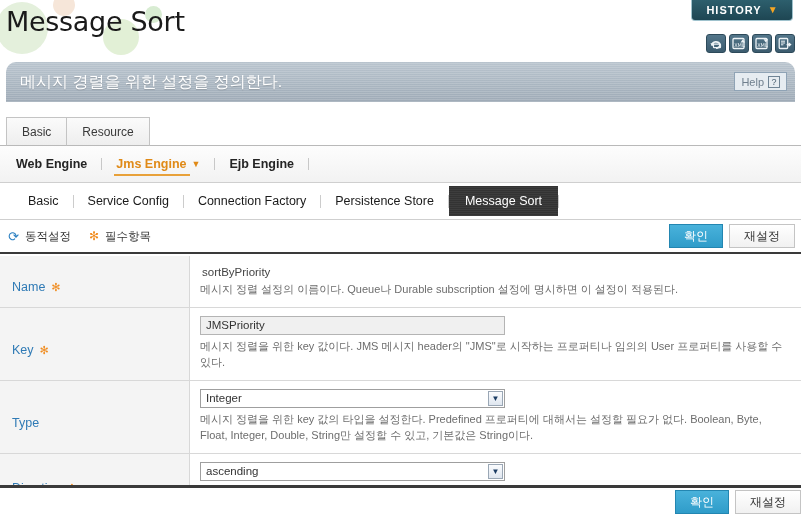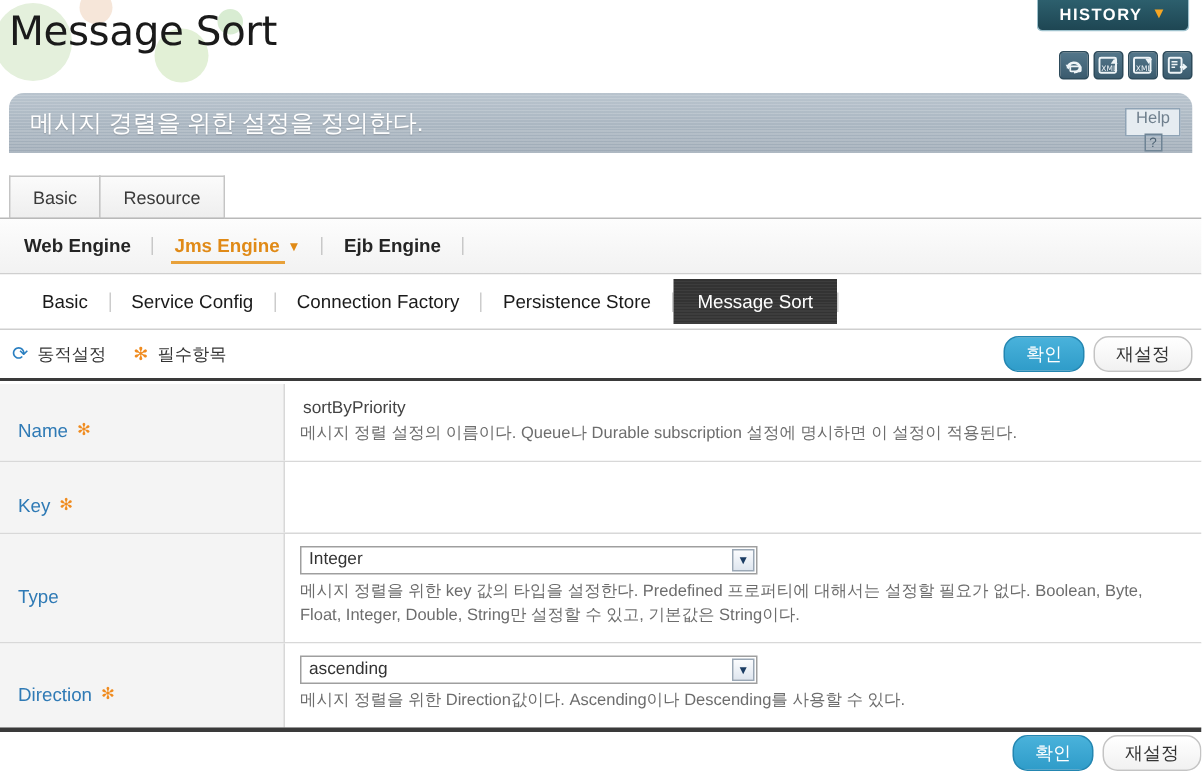--- a/index.html
+++ b/index.html
@@ -58,21 +58,21 @@
     display:flex; align-items:center;
   }
   .banner-text {
     color:#ffffff; font-size:16px; margin-left:14px;
     text-shadow: 0 1px 1px rgba(0,0,0,.18);
   }
   .help-btn {
     position:absolute; right:8px; top:10px;
     height:19px; padding:0 6px;
     background:#e6ecf1; border:1px solid #8fa3b5;
-    display:flex; align-items:center; gap:4px; cursor:pointer;flex-direction:column;
+    display:flex; align-items:center; gap:4px; cursor:pointer;
   }
   .help-btn .t { font-size:11px; color:#6f7f8d; }
   .help-btn .q {
     width:12px; height:12px; border:1px solid #6f8495; color:#4d6273;
     font-size:9px; line-height:10px; text-align:center;
   }
 
   
   .tabs1 {
     position:absolute; left:0; top:113px; width:801px; height:33px;
@@ -138,21 +138,20 @@
     border-bottom:2px solid #3a3a3a;
   }
   .legend { display:flex; align-items:center; gap:6px; margin-right:18px; font-size:11.5px; color:#333; }
   .legend .ico-dyn { color:#2a7fc1; font-size:13px; }
   .legend .ico-req { color:#f08b1e; font-size:12px; }
   .ab-spacer { flex:1; }
   .btn {
     height:24px; min-width:54px; padding:0 14px;
     font-size:12px; display:inline-flex; align-items:center; justify-content:center;
     cursor:pointer;
-    border-radius:10px;
   }
   .btn-primary {
     color:#ffffff;
     background:linear-gradient(180deg,#49b2db 0%,#2f9cc9 100%);
     border:1px solid #2386b1;
   }
   .btn-default {
     color:#333333;
     background:linear-gradient(180deg,#ffffff 0%,#f1f1f1 100%);
     border:1px solid #c4c4c4;
@@ -336,20 +335,24 @@
         <div class="val-plain">sortByPriority</div>
         <div class="desc">메시지 정렬 설정의 이름이다. Queue나 Durable subscription 설정에 명시하면 이 설정이 적용된다.</div>
       </div>
     </div>
 
     <div class="row">
       <div class="row-label">
         <span class="lt">Key</span>
         <span class="req">✻</span>
       </div>
+      <div class="row-body">
+        <input class="field-input" type="text" value="JMSPriority" style="">
+        <div class="desc">메시지 정렬을 위한 key 값이다. JMS 메시지 header의 "JMS"로 시작하는 프로퍼티나 임의의 User 프로퍼티를 사용할 수 있다.</div>
+      </div>
     </div>
 
     <div class="row">
       <div class="row-label">
         <span class="lt">Type</span>
       </div>
       <div class="row-body">
         <div class="field-select">
           <span class="sv">Integer</span>
           <span class="arw">▼</span>

